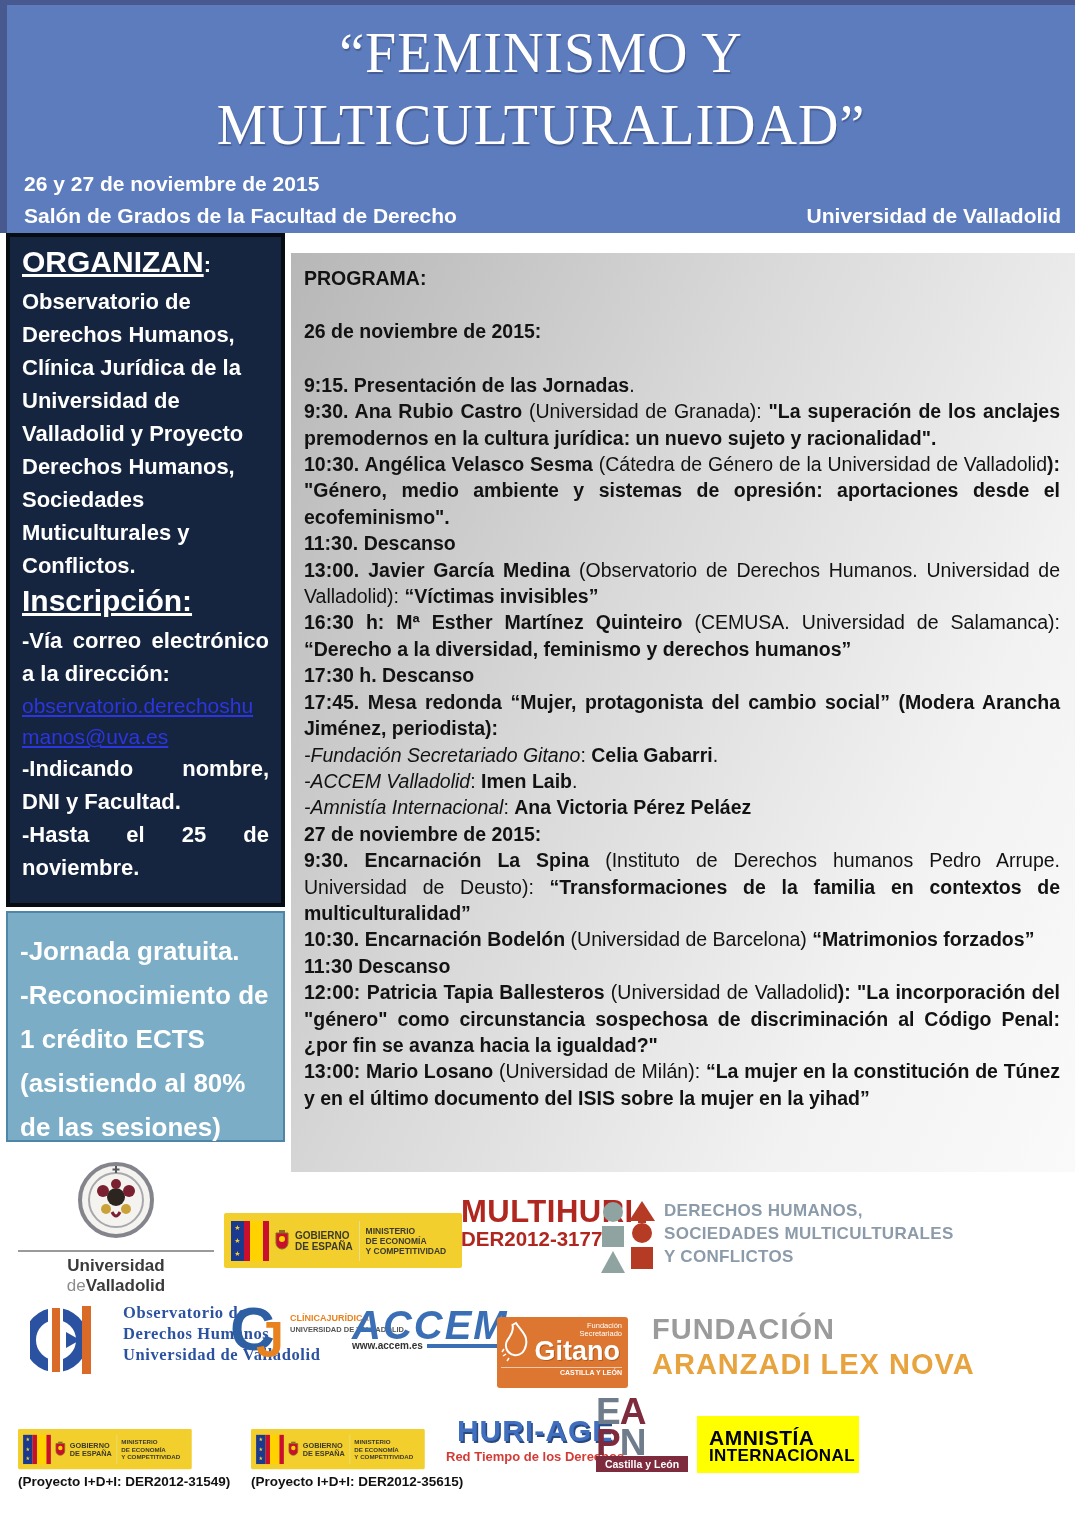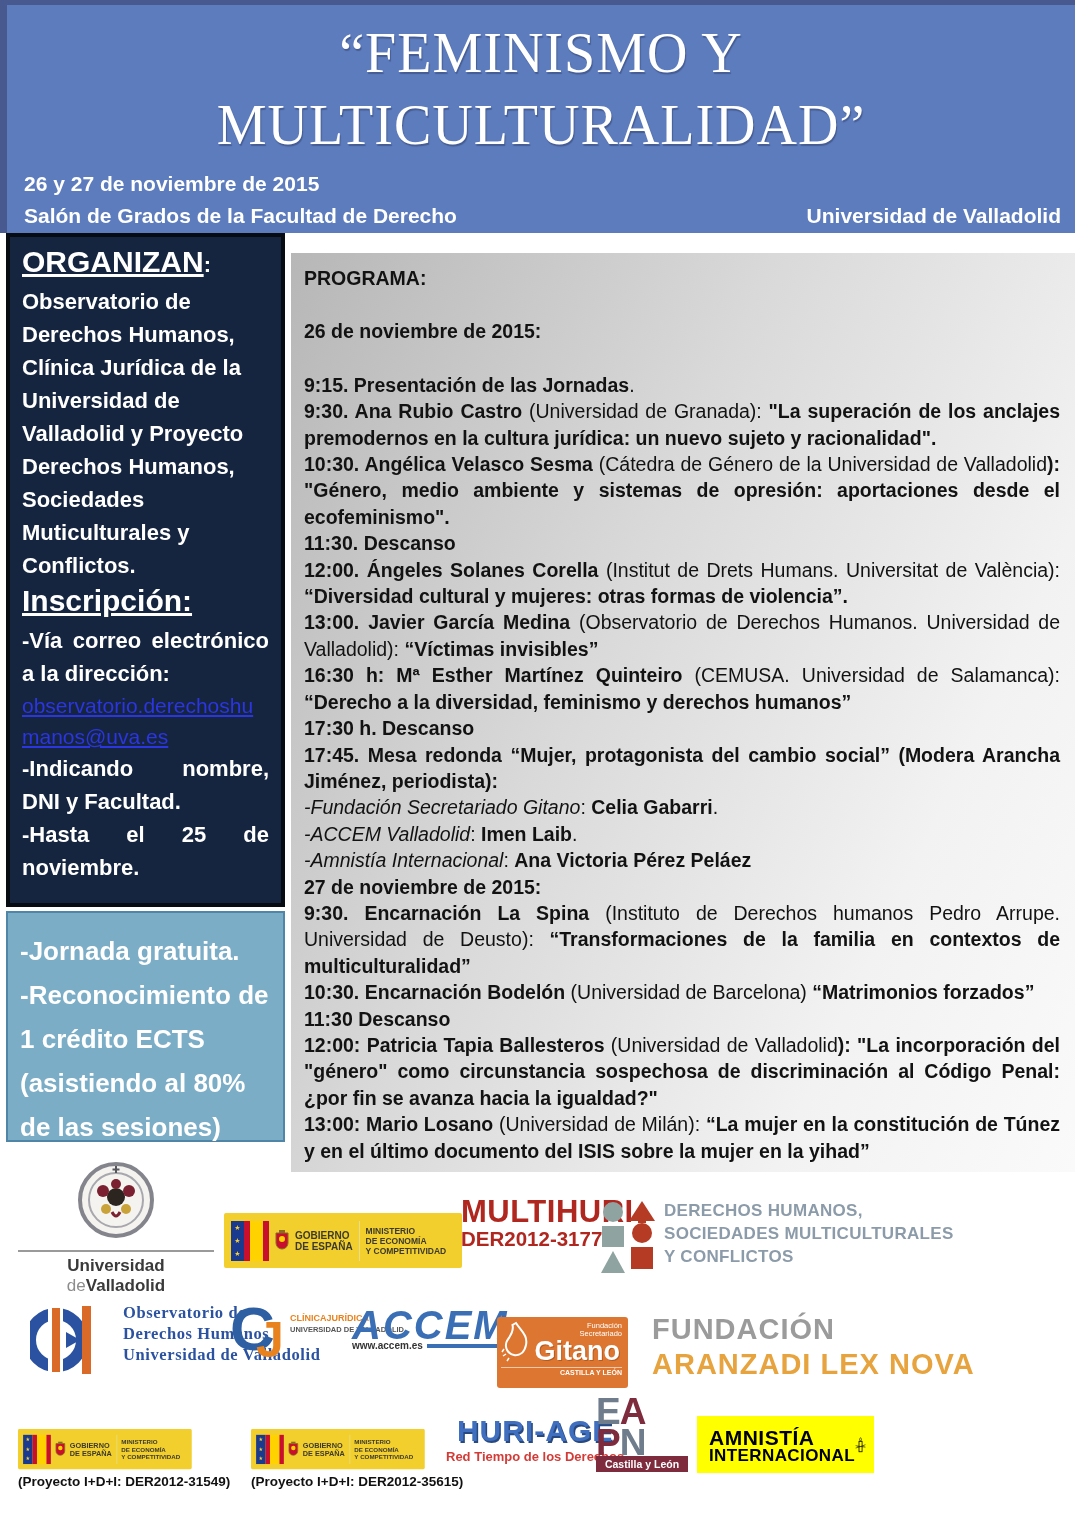--- a/index.html
+++ b/index.html
@@ -108,21 +108,21 @@
   .huriage{position:absolute;left:446px;top:1416px;text-align:center;}
   .huriage .name{font-size:30px;font-weight:700;color:#3f6fbe;letter-spacing:1px;
           text-shadow:1.5px 1.5px 0 #27497f;line-height:30px;}
   .huriage .sub{font-size:13px;font-weight:700;color:#d23b36;margin-top:3px;}
   .eapn{position:absolute;left:596px;top:1396px;width:92px;}
   .eapn .grid{font-weight:700;font-size:37px;line-height:31px;letter-spacing:-1px;text-align:left;}
   .eapn .g1{color:#6f7c8b;}
   .eapn .g2{color:#7e2b3d;}
   .eapn .bar{background:#7e2b3d;color:#fff;font-size:10.5px;font-weight:700;text-align:center;
           padding:2px 2px;margin-top:-2px;}
-  .amnistia{position:absolute;left:697px;top:1416px;width:177px;height:57px;background:#ffff00;
+  .amnistia{position:absolute;left:697px;top:1416px;width:162px;height:57px;background:#ffff00;
           display:flex;align-items:center;box-sizing:border-box;padding:0 8px 0 12px;}
   .amnistia .txt{flex:1;color:#000;font-weight:700;}
   .amnistia .l1{font-size:21px;line-height:21px;letter-spacing:.5px;}
   .amnistia .l2{font-size:17px;line-height:15px;letter-spacing:.4px;}
 </style>
 </head>
 <body>
 
 <div class="header">
   <div class="poster-title">
@@ -153,21 +153,20 @@
   <p>-Reconocimiento de 1 crédito ECTS (asistiendo al 80% de las sesiones)</p>
 </div>
 
 <div class="program">
     <p class="prog-line gap-after"><span class="sb">PROGRAMA:</span></p>
     <p class="prog-line gap-after"><span class="sb">26 de noviembre de 2015:</span></p>
     <p class="prog-line"><span class="sb">9:15. Presentación de las Jornadas</span><span class="sr">.</span></p>
     <p class="prog-line"><span class="sb">9:30. Ana Rubio Castro </span><span class="sr">(Universidad de Granada): </span><span class="sb">"La superación de los anclajes premodernos en la cultura jurídica: un nuevo sujeto y racionalidad".</span></p>
     <p class="prog-line"><span class="sb">10:30. Angélica Velasco Sesma </span><span class="sr">(Cátedra de Género de la Universidad de Valladolid</span><span class="sb">): "Género, medio ambiente y sistemas de opresión: aportaciones desde el ecofeminismo".</span></p>
     <p class="prog-line"><span class="sb">11:30. Descanso</span></p>
-    <p class="prog-line"><span class="sb">12:00. Ángeles Solanes Corella </span><span class="sr">(Institut de Drets Humans. Universitat de València): </span><span class="sb">“Diversidad cultural y mujeres: otras formas de violencia”.</span></p>
     <p class="prog-line"><span class="sb">13:00. Javier García Medina </span><span class="sr">(Observatorio de Derechos Humanos. Universidad de Valladolid): </span><span class="sb">“Víctimas invisibles”</span></p>
     <p class="prog-line"><span class="sb">16:30 h: Mª Esther Martínez Quinteiro </span><span class="sr">(CEMUSA. Universidad de Salamanca): </span><span class="sb">“Derecho a la diversidad, feminismo y derechos humanos”</span></p>
     <p class="prog-line"><span class="sb">17:30 h. Descanso</span></p>
     <p class="prog-line"><span class="sb">17:45. Mesa redonda “Mujer, protagonista del cambio social” (Modera Arancha Jiménez, periodista):</span></p>
     <p class="prog-line"><span class="si">-Fundación Secretariado Gitano</span><span class="sr">: </span><span class="sb">Celia Gabarri</span><span class="sr">.</span></p>
     <p class="prog-line"><span class="si">-ACCEM Valladolid</span><span class="sr">: </span><span class="sb">Imen Laib</span><span class="sr">.</span></p>
     <p class="prog-line"><span class="si">-Amnistía Internacional</span><span class="sr">: </span><span class="sb">Ana Victoria Pérez Peláez</span></p>
     <p class="prog-line"><span class="sb">27 de noviembre de 2015:</span></p>
     <p class="prog-line"><span class="sb">9:30. Encarnación La Spina </span><span class="sr">(Instituto de Derechos humanos Pedro Arrupe. Universidad de Deusto): </span><span class="sb">“Transformaciones de la familia en contextos de multiculturalidad”</span></p>
     <p class="prog-line"><span class="sb">10:30. Encarnación Bodelón </span><span class="sr">(Universidad de Barcelona) </span><span class="sb">“Matrimonios forzados”</span></p>

